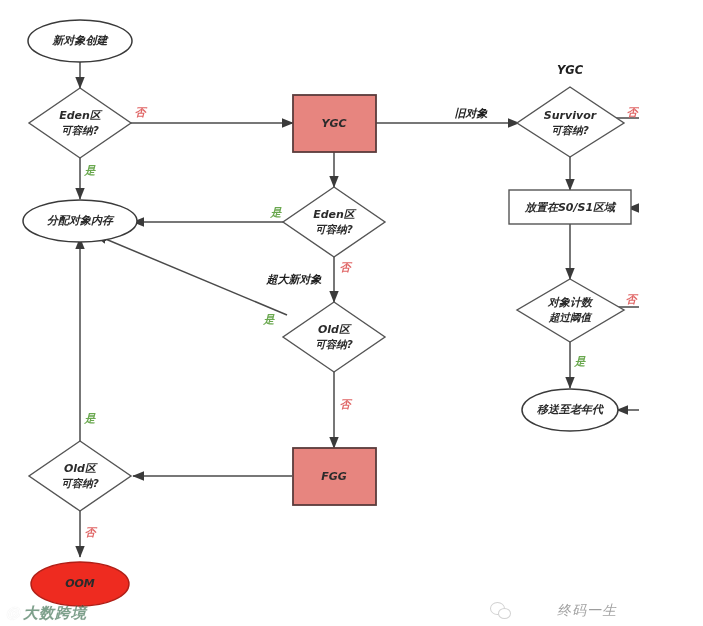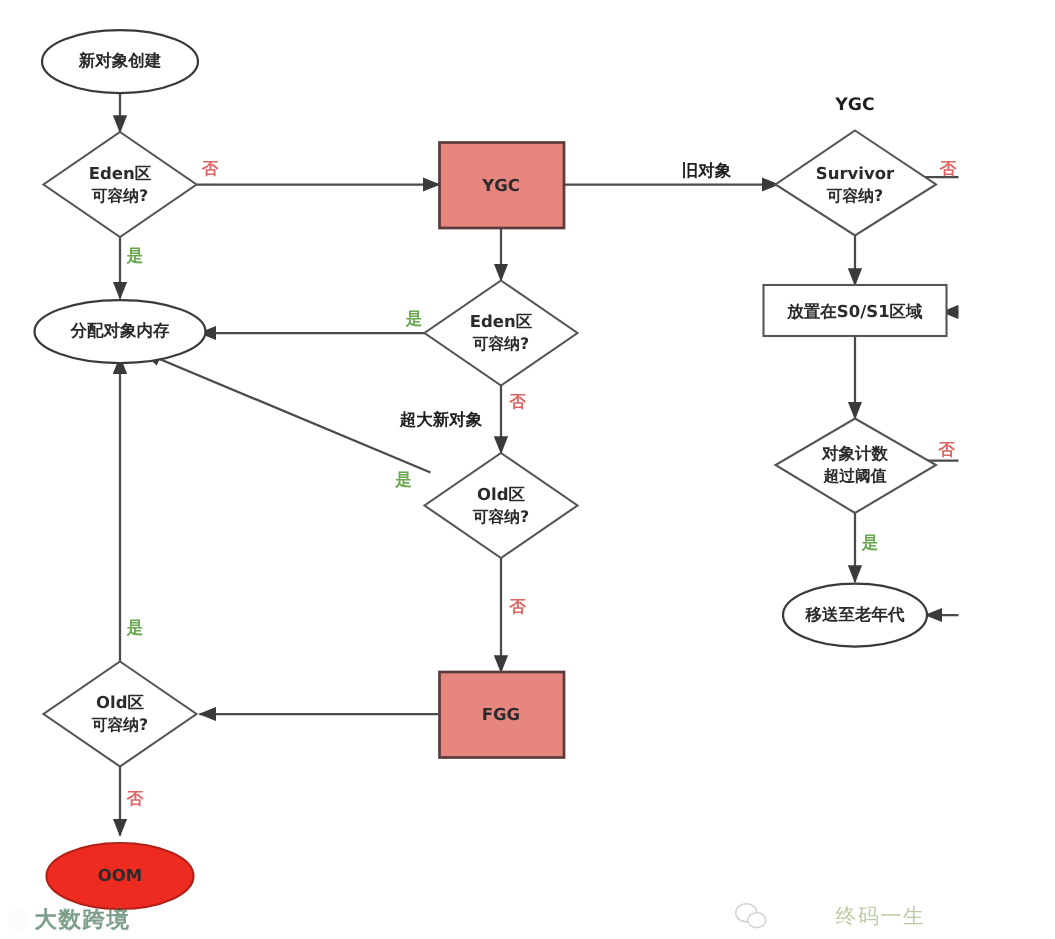--- a/index.html
+++ b/index.html
@@ -9,20 +9,21 @@
   }
   body {
     font-family: "DejaVu Sans", "Liberation Sans", sans-serif;
   }
   #canvas {
     position: relative;
     width: 639px;
     height: 626px;
     background: #ffffff;
     overflow: hidden;
+    font-style: italic;
   }
   #flow-svg {
     position: absolute;
     left: 0;
     top: 0;
     width: 703px;
     height: 626px;
   }
   .node-text {
     font-family: "DejaVu Sans", "Liberation Sans", sans-serif;
@@ -121,21 +122,21 @@
     right: 22px;
     bottom: 6px;
     display: flex;
     align-items: center;
     gap: 7px;
     opacity: 0.38;
   }
   .wm-right-text {
     font-family: "DejaVu Sans", "Liberation Sans", sans-serif;
     font-size: 14px;
-    color: #4d7c0f;
+    color: #000000;
     letter-spacing: 1px;
     margin-left: 38px;
   }
   .wm-right-icon {
     width: 22px;
     height: 18px;
     position: relative;
   }
   .wm-bubble {
     position: absolute;

